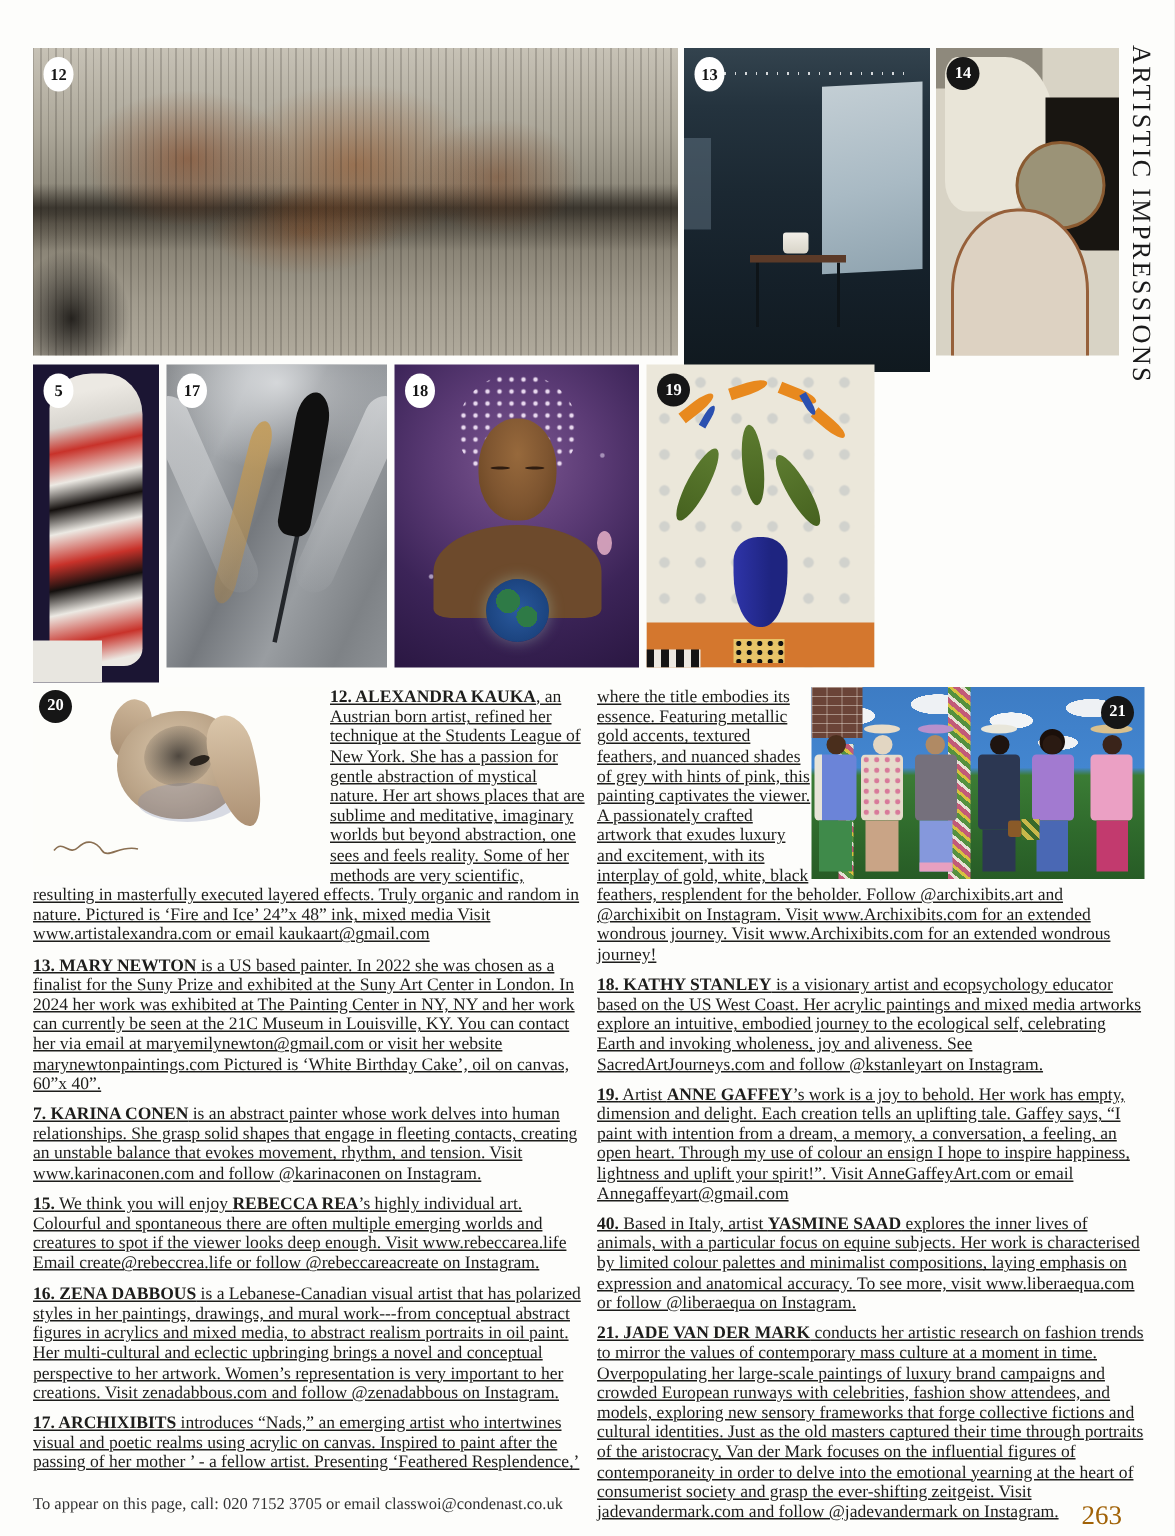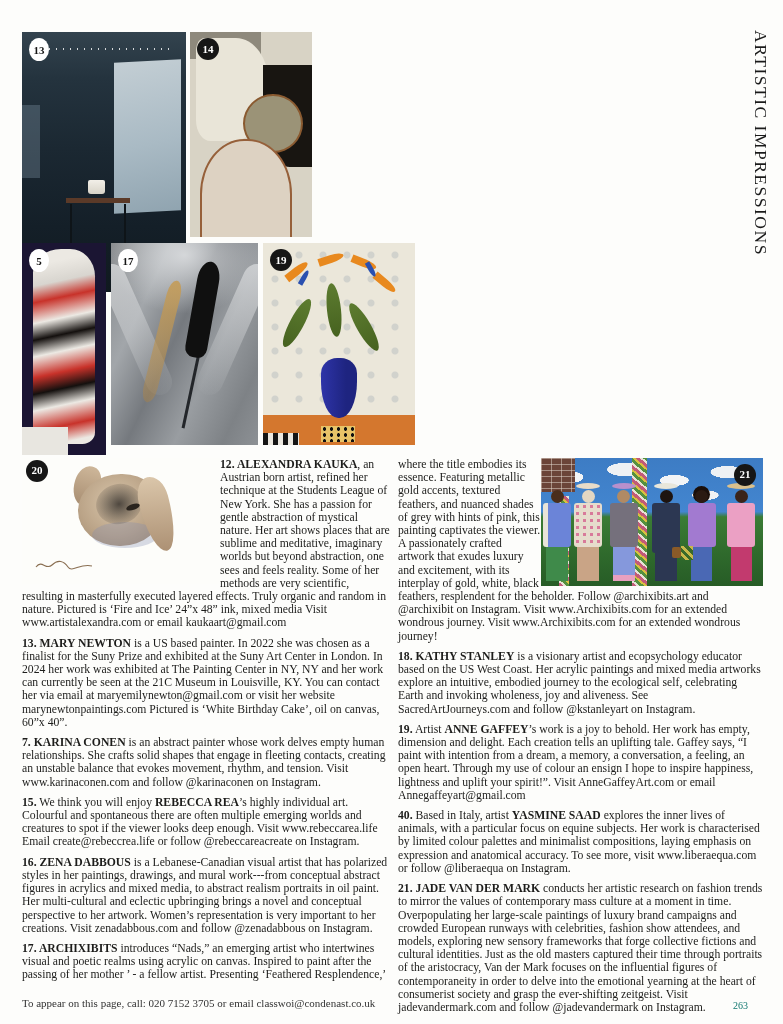--- a/index.html
+++ b/index.html
@@ -21,21 +21,21 @@
   .art12{width:430px;height:205px;background:
     repeating-linear-gradient(90deg, rgba(25,20,16,0.18) 0 1px, transparent 1px 5px),
     radial-gradient(ellipse 60px 70px at 6% 88%, rgba(15,13,11,0.85), transparent 65%),
     radial-gradient(ellipse 100px 65px at 24% 36%, rgba(125,58,22,0.55), transparent 70%),
     radial-gradient(ellipse 120px 75px at 50% 38%, rgba(148,76,28,0.5), transparent 72%),
     radial-gradient(ellipse 80px 55px at 72% 42%, rgba(120,60,24,0.45), transparent 70%),
     radial-gradient(ellipse 90px 40px at 42% 60%, rgba(130,66,24,0.4), transparent 70%),
     linear-gradient(180deg, transparent 44%, rgba(28,24,20,0.65) 52%, rgba(35,30,25,0.35) 57%, transparent 66%),
     linear-gradient(180deg,#c7c2b6 0%,#aba698 28%,#8e897b 46%,#6d6759 54%,#8b8577 66%,#a19b8d 82%,#b0aa9c 100%);}
   
-  .art13{width:164px;height:260px;background:linear-gradient(180deg,#33434e 0%,#24333e 18%,#1b2832 45%,#141f28 75%,#10191f 100%);text-align:center;}
+  .art13{width:164px;height:216px;background:linear-gradient(180deg,#33434e 0%,#24333e 18%,#1b2832 45%,#141f28 75%,#10191f 100%);text-align:center;}
   .scr13{position:absolute;top:11%;right:3%;width:41%;height:58%;transform:skewY(-3deg);
          background:linear-gradient(170deg,#c3ced4 0%,#a9bac4 55%,#90a4b0 100%);}
   .lt13{position:absolute;top:16px;left:8%;width:84%;height:2px;
         background:repeating-linear-gradient(90deg, rgba(255,255,255,0.8) 0 1px, transparent 1px 7px);}
   .pan13{position:absolute;top:28%;left:0;width:11%;height:28%;background:rgba(130,150,165,0.35);}
   .tab13{position:absolute;top:64%;left:27%;width:39%;height:5px;background:#5b3a28;}
   .leg13a,.leg13b{position:absolute;top:66%;width:2px;height:20%;background:#0e1418;}
   .leg13a{left:29%;} .leg13b{left:62%;}
   .cake13{position:absolute;top:57%;left:40%;width:17px;height:14px;border-radius:2px 2px 3px 3px;
           background:linear-gradient(180deg,#f2efe8,#d8d4c8);}
@@ -165,35 +165,38 @@
   .pp5{left:66%;} .pp5 .head{background:#2a1a12;box-shadow:0 -2px 0 2px #1a0f0a;} .pp5 .torso{background:#a27ad0;} .pp5 .legs{background:#4a68b4;}
   .pp6{left:84%;} .pp6 .hat{background:#d9c08c;width:28px;} .pp6 .head{background:#3a241a;} .pp6 .torso{background:#eba0c4;} .pp6 .legs{background:#c23a6e;}
   .bag21a{position:absolute;bottom:26px;left:63%;width:12px;height:14px;
     background:repeating-linear-gradient(45deg,#3a6a2a 0 3px,#c8b84a 3px 6px);}
   .bag21b{position:absolute;bottom:28px;left:59%;width:9px;height:11px;background:#8a5a28;border-radius:2px;}
   
   .vtitle{position:absolute;top:30px;left:750px;height:280px;writing-mode:vertical-rl;
     font-size:17.5px;letter-spacing:1.5px;color:#1a1a1a;white-space:nowrap;}
   
   .content{position:absolute;top:458px;left:22px;width:741px;display:flex;gap:8px;}
-  .col{font-size:11.7px;line-height:13.2px;}
+  .col{font-size:11.7px;line-height:13.2px;text-decoration:underline;}
   .col1{width:368px;} .col2{width:365px;}
   p.entry{margin:0 0 7px 0;}
   p.entry b{font-weight:bold;}
   
   .footer{position:absolute;top:997px;left:22px;width:741px;height:20px;}
   .contact{display:block;font-size:11px;color:#333;}
-  .pagenum{position:absolute;right:15px;top:3px;font-size:10px;color:#0f766e;}
+  .pagenum{position:absolute;right:15px;top:3px;font-size:18px;color:#a16207;}
 </style>
 </head>
 <body>
 
 <div class="page">
 
   <div class="art-row row1">
+    <figure class="art art12">
+      <span class="badge light">12</span>
+    </figure>
     <figure class="art art13">
       <span class="badge light">13</span>
       <div class="lt13"></div>
       <div class="scr13"></div>
       <div class="pan13"></div>
       <div class="leg13a"></div>
       <div class="leg13b"></div>
       <div class="tab13"></div>
       <div class="cake13"></div>
     </figure>
@@ -215,20 +218,28 @@
       <div class="fig16"></div>
       <div class="fig16b"></div>
     </figure>
     <figure class="art art17">
       <span class="badge light">17</span>
       <div class="vL17"></div>
       <div class="vR17"></div>
       <div class="gold17"></div>
       <div class="stem17"></div>
       <div class="fth17"></div>
+    </figure>
+    <figure class="art art18">
+      <span class="badge light">18</span>
+      <div class="halo18"></div>
+      <div class="sho18"></div>
+      <div class="face18"></div>
+      <div class="earth18"></div>
+      <div class="spark18"></div>
     </figure>
     <figure class="art art19">
       <span class="badge dark">19</span>
       <div class="dots19"></div>
       <div class="leaf19 l1"></div>
       <div class="leaf19 l2"></div>
       <div class="leaf19 l3"></div>
       <div class="bop f1"></div>
       <div class="bop f2"></div>
       <div class="bop f3"></div>
@@ -251,21 +262,21 @@
         <div class="rshd20"></div>
         <div class="rdark20"></div>
         <div class="rear20"></div>
         <div class="reye20"></div>
         <div class="rsig20"><svg width="62" height="16" viewBox="0 0 62 16">
               <path d="M2 10 C8 2,12 14,18 8 S30 4,34 10 S46 6,58 9" stroke="#8a6f52" fill="none" stroke-width="1.1"></path>
             </svg></div>
       </figure>
       <p class="entry"><b>12. ALEXANDRA KAUKA</b><span>, an Austrian born artist, refined her technique at the Students League of New York. She has a passion for gentle abstraction of mystical nature. Her art shows places that are sublime and meditative, imaginary worlds but beyond abstraction, one sees and feels reality. Some of her methods are very scientific, resulting in masterfully executed layered effects. Truly organic and random in nature. Pictured is ‘Fire and Ice’ 24”x 48” ink, mixed media Visit www.artistalexandra.com or email kaukaart@gmail.com</span></p>
       <p class="entry"><b>13. MARY NEWTON</b><span> is a US based painter. In 2022 she was chosen as a finalist for the Suny Prize and exhibited at the Suny Art Center in London. In 2024 her work was exhibited at The Painting Center in NY, NY and her work can currently be seen at the 21C Museum in Louisville, KY. You can contact her via email at maryemilynewton@gmail.com or visit her website marynewtonpaintings.com Pictured is ‘White Birthday Cake’, oil on canvas, 60”x 40”.</span></p>
-      <p class="entry"><b>7. KARINA CONEN</b><span> is an abstract painter whose work delves empty human relationships. She crafts solid shapes that engage in fleeting contacts, creating an unstable balance that evokes movement, rhythm, and tension. Visit www.karinaconen.com and follow @karinaconen on Instagram.</span></p>
+      <p class="entry"><b>7. KARINA CONEN</b><span> is an abstract painter whose work delves into human relationships. She grasp solid shapes that engage in fleeting contacts, creating an unstable balance that evokes movement, rhythm, and tension. Visit www.karinaconen.com and follow @karinaconen on Instagram.</span></p>
       <p class="entry"><b>15.</b><span> We think you will enjoy </span><b>REBECCA REA</b><span>’s highly individual art. Colourful and spontaneous there are often multiple emerging worlds and creatures to spot if the viewer looks deep enough. Visit www.rebeccarea.life Email create@rebeccrea.life or follow @rebeccareacreate on Instagram.</span></p>
       <p class="entry"><b>16. ZENA DABBOUS</b><span> is a Lebanese-Canadian visual artist that has polarized styles in her paintings, drawings, and mural work---from conceptual abstract figures in acrylics and mixed media, to abstract realism portraits in oil paint.  Her multi-cultural and eclectic upbringing brings a novel and conceptual perspective to her artwork. Women’s representation is very important to her creations. Visit zenadabbous.com and follow @zenadabbous on Instagram.</span></p>
       <p class="entry"><b>17. ARCHIXIBITS</b><span> introduces “Nads,” an emerging artist who intertwines visual and poetic realms using acrylic on canvas. Inspired to paint after the passing of her mother ’ - a fellow artist. Presenting ‘Feathered Resplendence,’</span></p>
     </div>
     <div class="col col2">
       <figure class="art art21">
         <span class="badge dark tr">21</span>
         <div class="cl21"></div>
         <div class="brk21"></div>
         <div class="gar21 ga"></div>

